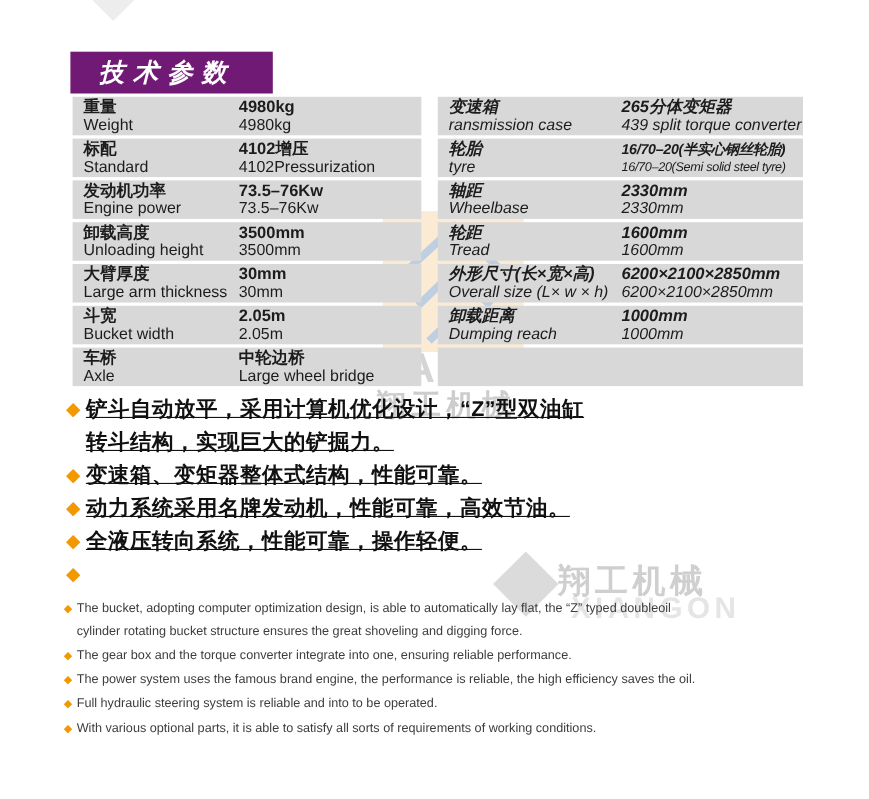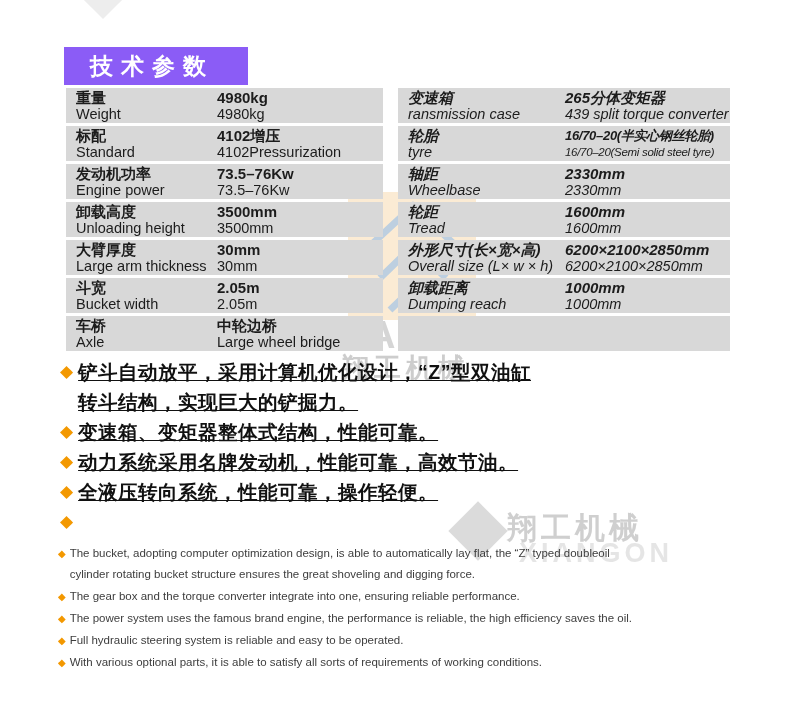--- a/index.html
+++ b/index.html
@@ -10,21 +10,21 @@
 
   
   .top-remnant{
     position:absolute;left:86px;top:-22px;width:34px;height:34px;
     background:#ededed;transform:rotate(45deg);
   }
 
   
   .banner{
     position:absolute;left:64px;top:47px;width:184px;height:38px;
-    background:#8b5cf6;display:flex;align-items:center;
+    background:#701a75;display:flex;align-items:center;font-style:italic;
   }
   .banner .title{
     color:#ffffff;font-size:23px;font-weight:bold;letter-spacing:8px;padding-left:26px;
   }
 
   
   .spec-table{position:absolute;left:66px;top:88px;width:680px;display:flex;}
   .half{display:flex;flex-direction:column;}
   .half.left{width:317px;margin-right:15px;}
   .half.right{width:332px;font-style:italic;}
@@ -303,21 +303,21 @@
     <div class="item">
       <span class="diamond">◆</span>
       <span class="text">The gear box and the torque converter integrate into one, ensuring reliable performance.</span>
     </div>
     <div class="item">
       <span class="diamond">◆</span>
       <span class="text">The power system uses the famous brand engine, the performance is reliable, the high efficiency saves the oil.</span>
     </div>
     <div class="item">
       <span class="diamond">◆</span>
-      <span class="text">Full hydraulic steering system is reliable and easy to be operated.</span>
+      <span class="text">Full hydraulic steering system is reliable and into to be operated.</span>
     </div>
     <div class="item">
       <span class="diamond">◆</span>
       <span class="text">With various optional parts, it is able to satisfy all sorts of requirements of working conditions.</span>
     </div>
   </div>
 
 </div>
 
 </body></html>

